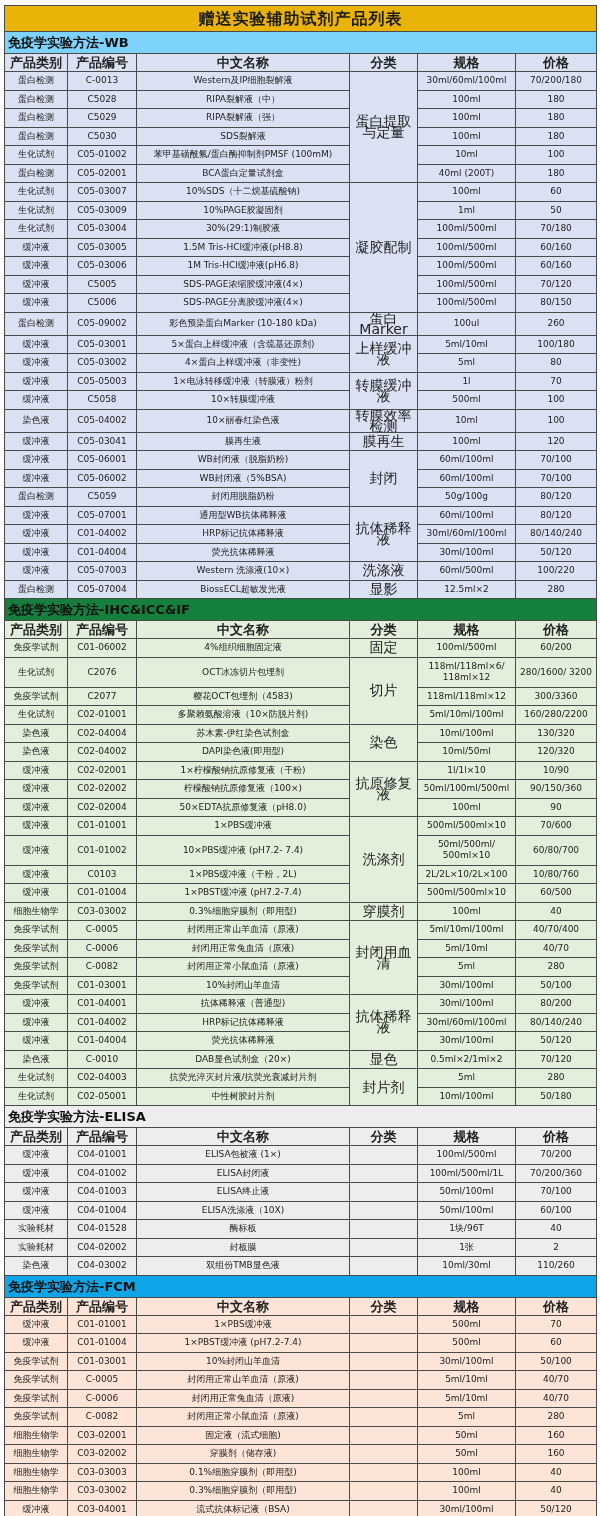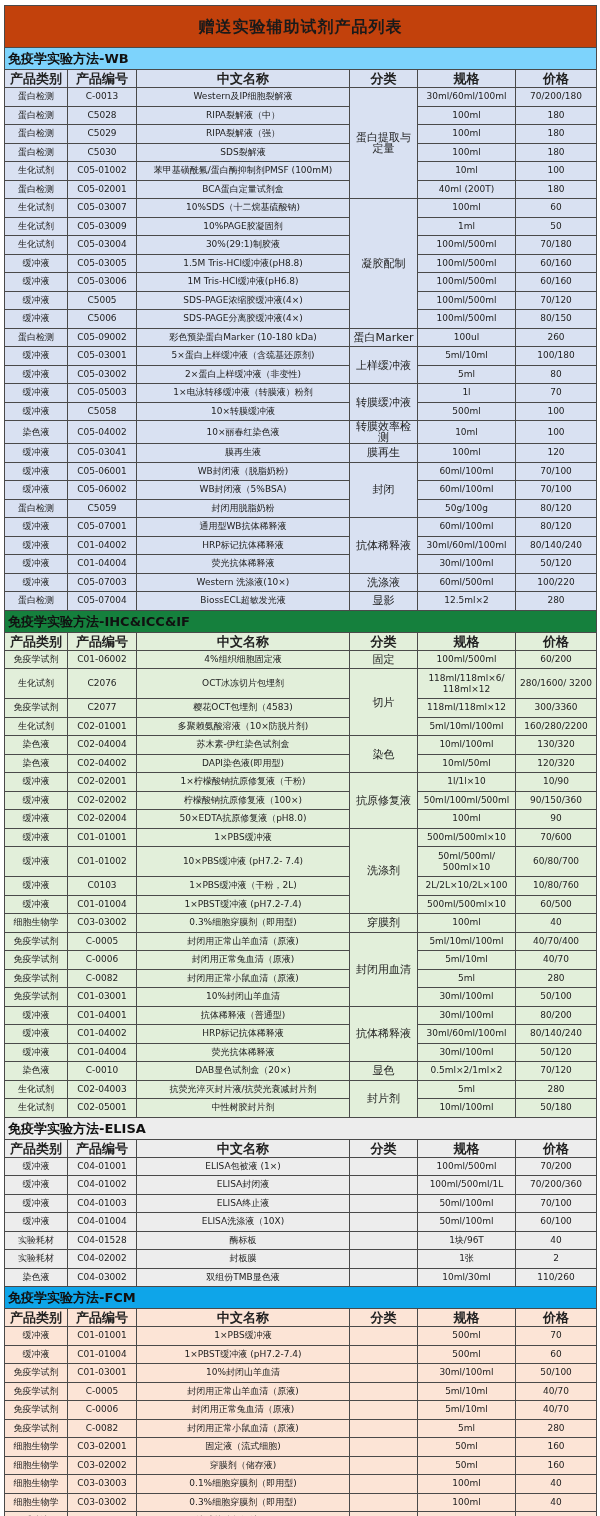--- a/index.html
+++ b/index.html
@@ -1,33 +1,33 @@
 <!DOCTYPE html>
 <html><head>
 <meta charset="utf-8">
 <style>
   * { box-sizing: border-box; margin: 0; padding: 0; }
   html, body { width: 600px; background: #ffffff; }
   body { font-family: "DejaVu Sans", "Liberation Sans", sans-serif; font-size: 9px; color: #222; padding: 5px 4px 0 4px; }
   table.sheet { width: 592px; border-collapse: collapse; table-layout: fixed; }
   table.sheet td { border: 1px solid #4a4a4a; text-align: center; vertical-align: middle; line-height: 11px; padding: 0 2px; overflow: hidden; }
-  .title-cell { background: #c2410c; height: 42px; font-size: 16px; font-weight: bold; color: #1a1a1a; letter-spacing: 1px; }
+  .title-cell { background: #eab308; height: 26px; font-size: 16px; font-weight: bold; color: #1a1a1a; letter-spacing: 1px; }
   .section-cell { height: 22px; text-align: left !important; font-size: 13px; font-weight: bold; padding-left: 3px !important; color: #111; }
   .hdr td { height: 18px; font-weight: bold; font-size: 13px; }
   .row td { height: 18.5px; }
   .row.tall td { height: 30px; }
   .wb td { background: #d9e1f2; }
   .ihc td { background: #e2efda; }
   .elisa td { background: #ededed; }
   .fcm td { background: #fce4d6; }
   .sec-wb { background: #7dd3fc; }
   .sec-ihc { background: #15803d; }
   .sec-elisa { background: #ededed; }
   .sec-fcm { background: #0ea5e9; margin-left: 22px; }
-  .cat-cell { font-size: 11px; }
+  .cat-cell { font-size: 14px; }
 </style>
 </head>
 <body>
 
 <table class="sheet">
   <colgroup>
     <col style="width:63px">
       <col style="width:69px">
       <col style="width:213px">
       <col style="width:68px">
@@ -154,21 +154,21 @@
         <td>缓冲液</td>
         <td>C05-03001</td>
         <td>5×蛋白上样缓冲液（含巯基还原剂)</td>
         <td rowspan="2" class="cat-cell">上样缓冲液</td>
         <td>5ml/10ml</td>
         <td>100/180</td>
       </tr>
       <tr class="row wb">
         <td>缓冲液</td>
         <td>C05-03002</td>
-        <td>2×蛋白上样缓冲液（非变性)</td>
+        <td>4×蛋白上样缓冲液（非变性)</td>
         <td>5ml</td>
         <td>80</td>
       </tr>
       <tr class="row wb">
         <td>缓冲液</td>
         <td>C05-05003</td>
         <td>1×电泳转移缓冲液（转膜液）粉剂</td>
         <td rowspan="2" class="cat-cell">转膜缓冲液</td>
         <td>1l</td>
         <td>70</td>

